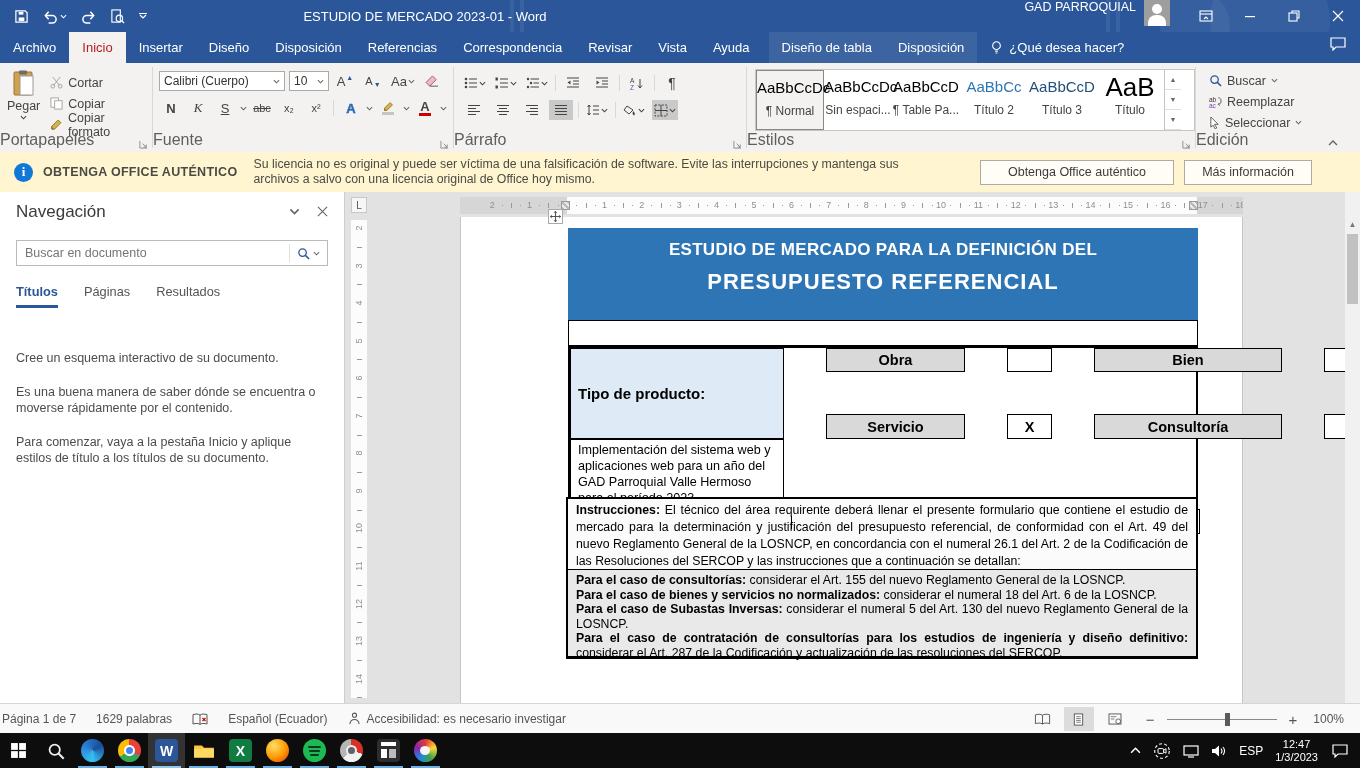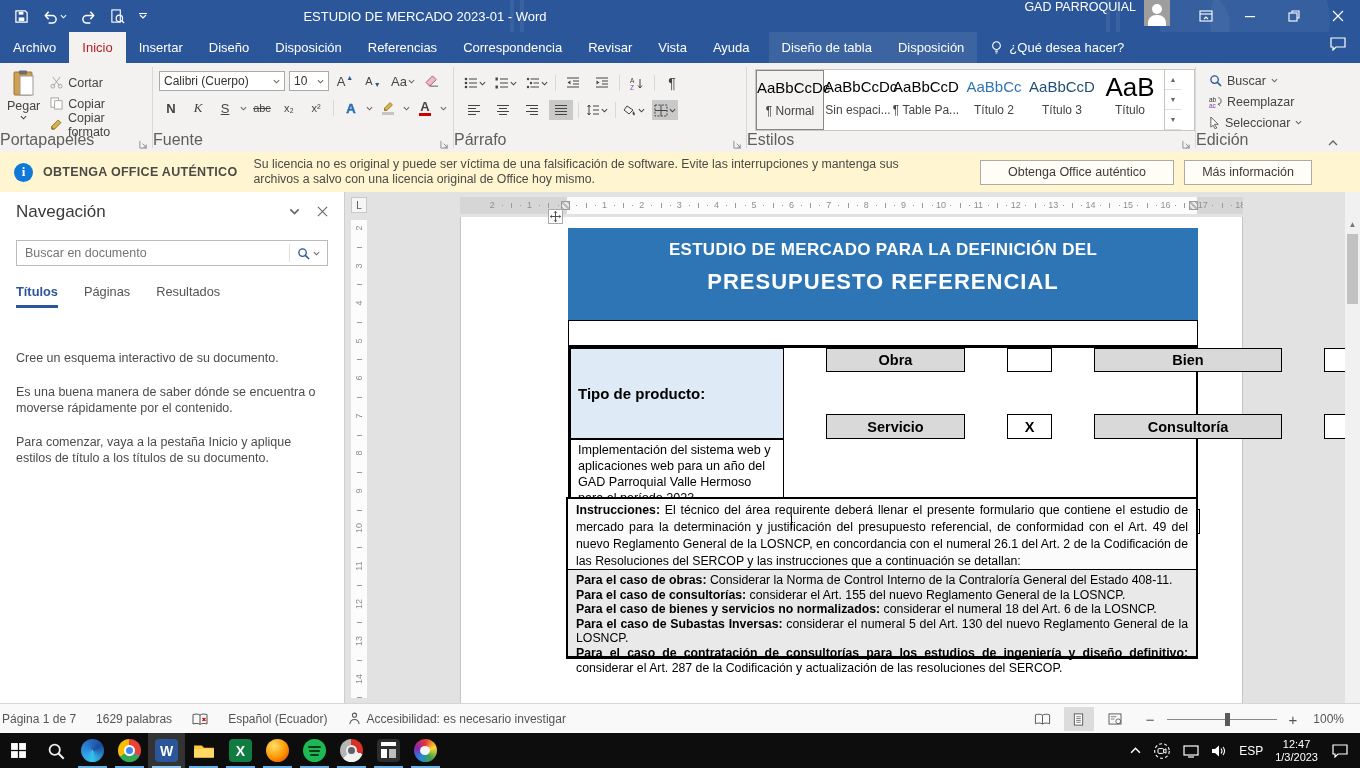--- a/index.html
+++ b/index.html
@@ -884,21 +884,20 @@
             <span style="font-size:9.5px;font-weight:bold;margin-left:3px;">(día/mes/año)</span>
           </div>
         <div class="cell val">31/01/2023</div>
       </div>
     </div>
     <div id="instr">
       <div class="isec" id="isec1">
         <b>Instrucciones:</b><span> El técnico del área requirente deberá llenar el presente formulario que contiene el estudio de mercado para la determinación y justificación del presupuesto referencial, de conformidad con el Art. 49 del nuevo Reglamento General de la LOSNCP, en concordancia con el numeral 26.1 del Art. 2 de la Codificación de las Resoluciones del SERCOP y las instrucciones que a continuación se detallan:</span>
       </div>
       <div class="isec" id="isec2">
-        <p><b>Para el caso de obras:</b><span> Considerar la Norma de Control Interno de la Contraloría General del Estado 408-11.</span></p>
         <p><b>Para el caso de consultorías:</b><span> considerar el Art. 155 del nuevo Reglamento General de la LOSNCP.</span></p>
         <p><b>Para el caso de bienes y servicios no normalizados:</b><span> considerar el numeral 18 del Art. 6 de la LOSNCP.</span></p>
         <p><b>Para el caso de Subastas Inversas:</b><span> considerar el numeral 5 del Art. 130 del nuevo Reglamento General de la LOSNCP.</span></p>
         <p><b>Para el caso de contratación de consultorías para los estudios de ingeniería y diseño definitivo:</b><span> considerar el Art. 287 de la Codificación y actualización de las resoluciones del SERCOP.</span></p>
       </div>
     </div>
     <div id="caret"></div>
   </div>
   <div id="movehandle">
     <svg class="ic" width="11" height="11" viewBox="0 0 12 12">

